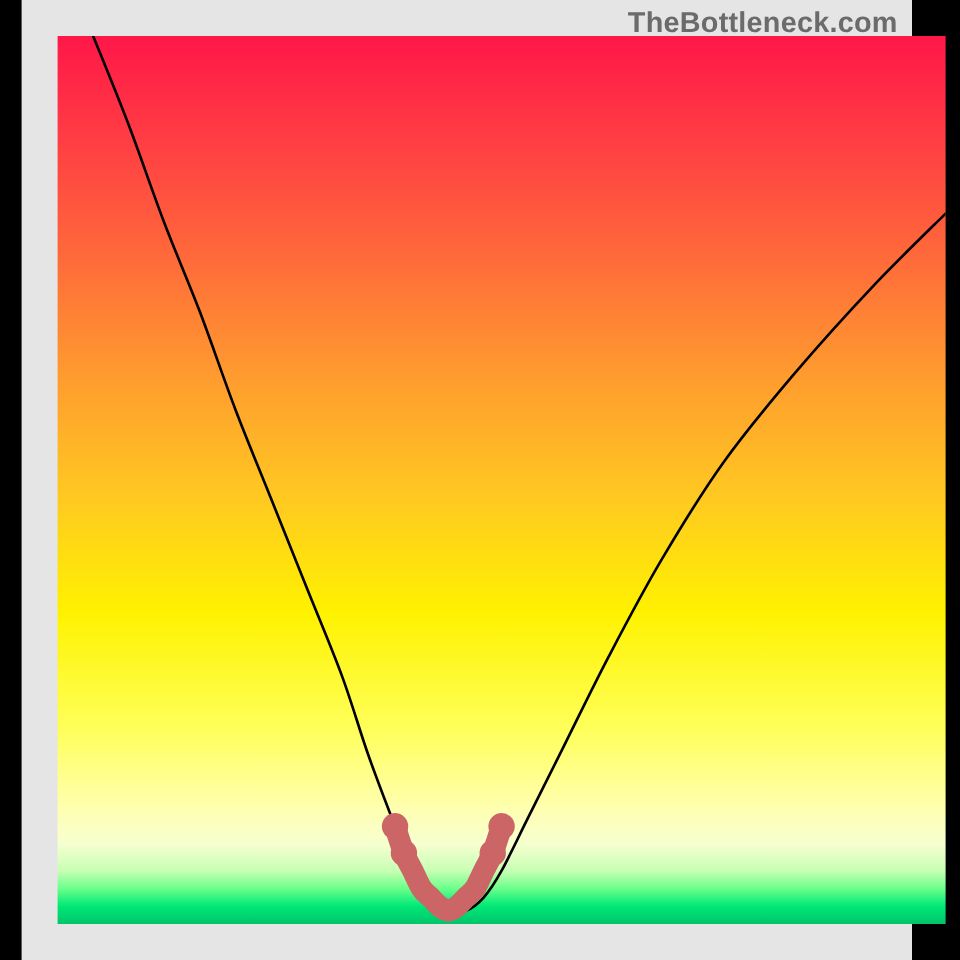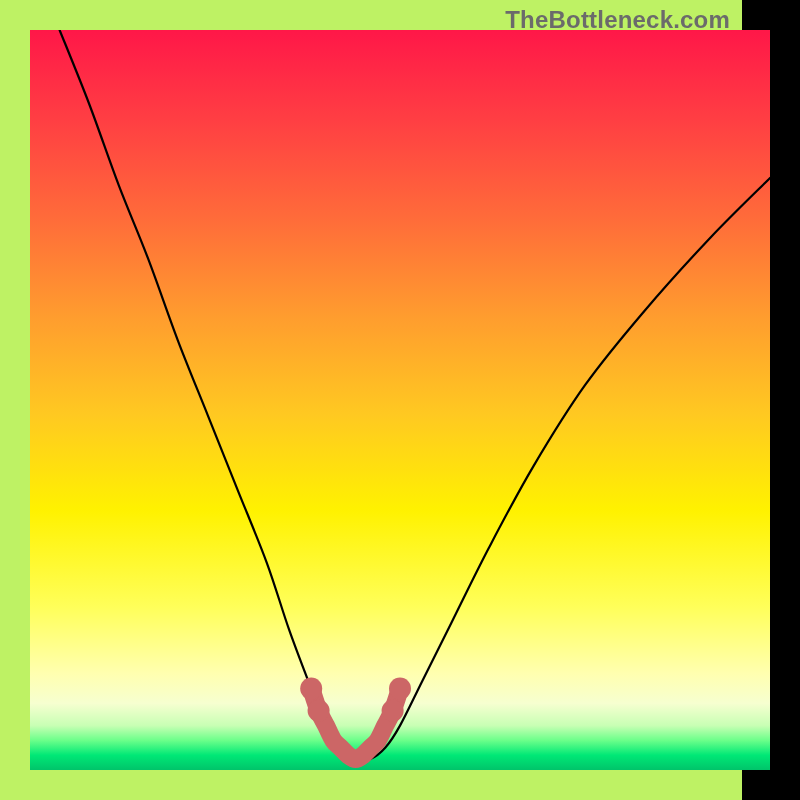--- a/index.html
+++ b/index.html
@@ -5,24 +5,24 @@
   html, body {
     margin: 0;
     padding: 0;
     width: 800px;
     height: 800px;
     background: #000;
     overflow: hidden;
   }
   .frame {
     position: absolute;
-    top: 0; left: 0;
+    top: 0; left: 18px;
     width: 742px;
     height: 800px;
-    background: #bef264;
+    background: #e5e5e5;
   }
   .plot-area {
     position: absolute;
     top: 30px;
     left: 30px;
     width: 740px;
     height: 740px;
     background: linear-gradient(
       to bottom,
       #ff1748 0%,

